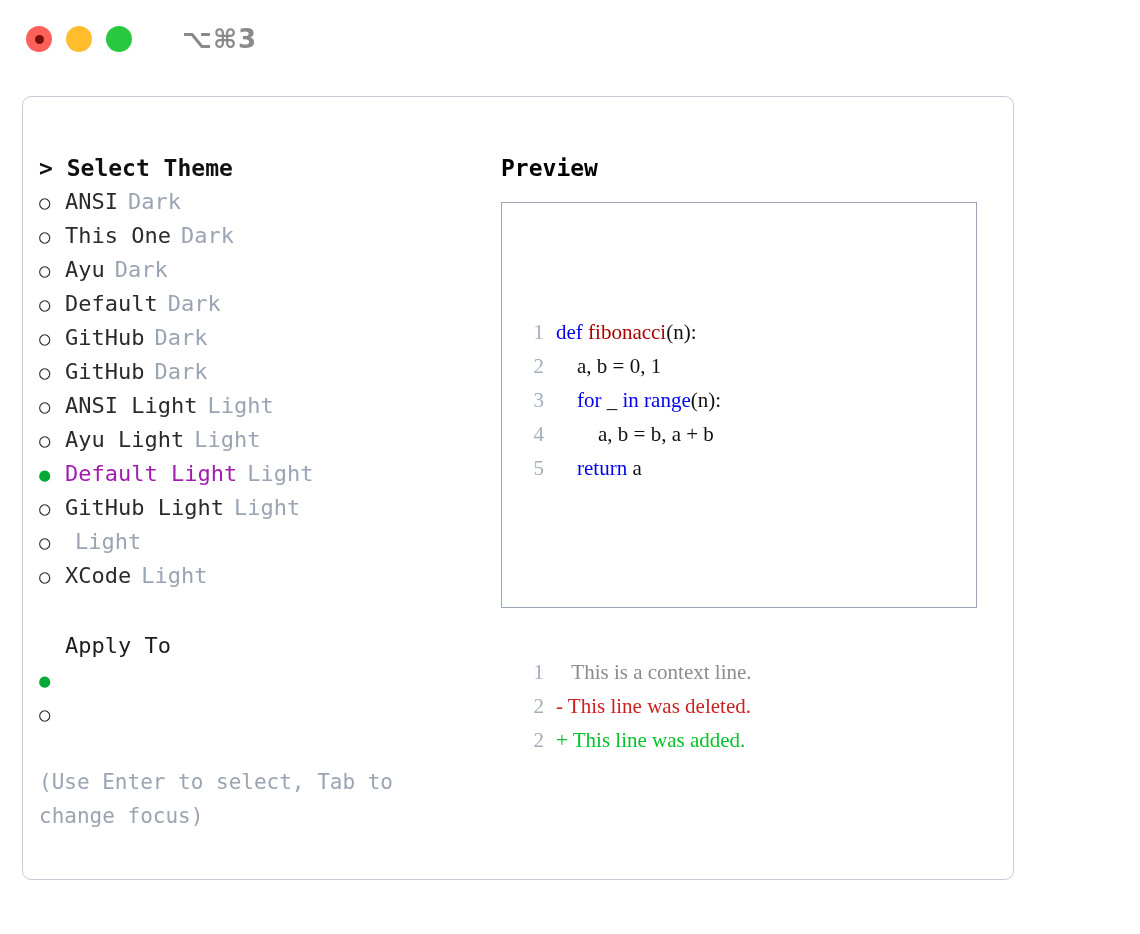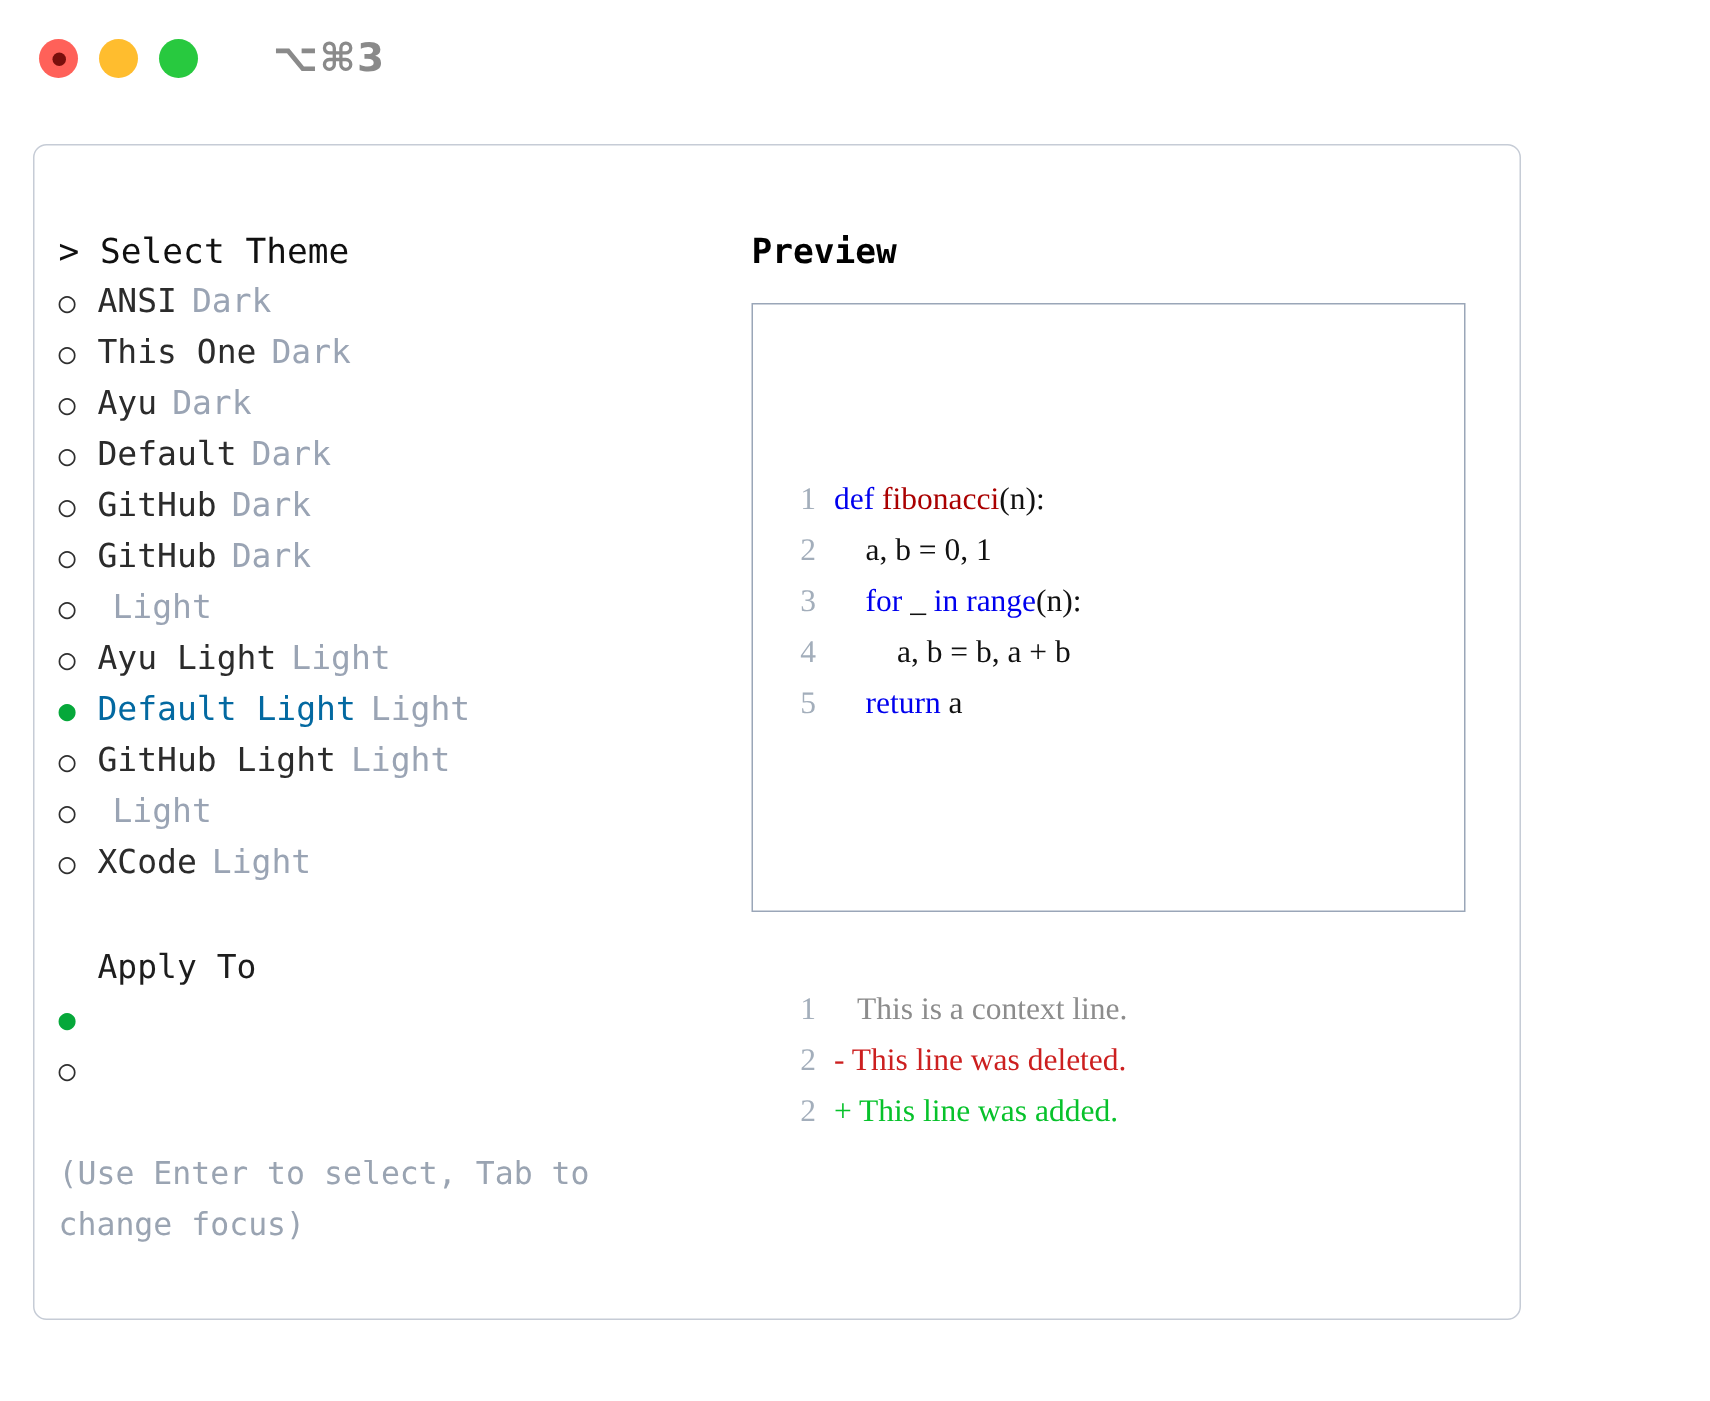--- a/index.html
+++ b/index.html
@@ -97,21 +97,21 @@
   .col-right {
     position: absolute;
     left: 478px;
     top: 54px;
     width: 500px;
   }
 
   
   .list-header {
     font-size: 23px;
-    font-weight: 400;
+    font-weight: 700;
     color: #101010;
     line-height: 34px;
     white-space: pre;
   }
   .opt-row {
     display: flex;
     align-items: baseline;
     font-size: 22px;
     line-height: 34px;
     white-space: pre;
@@ -120,21 +120,21 @@
     width: 26px;
     flex: 0 0 26px;
     color: #2f2f2f;
     font-size: 19px;
     line-height: 34px;
   }
   .opt-row.selected .bullet { color: #06a83a; }
   .opt-name {
     color: #2b2b2b;
   }
-  .opt-row.selected .opt-name { color: #0369a1; }
+  .opt-row.selected .opt-name { color: #a21caf; }
   .opt-kind {
     color: #9aa4b4;
     margin-left: 10px;
   }
 
   .section-gap { height: 36px; }
 
   .apply-header {
     font-size: 22px;
     line-height: 34px;
@@ -212,21 +212,21 @@
 
       <div class="col-left">
         <div class="list-header">&gt; Select Theme</div>
         <div id="theme-options">
             <div class="opt-row"><span class="bullet">○</span><span class="opt-name">ANSI</span><span class="opt-kind">Dark</span></div>
             <div class="opt-row"><span class="bullet">○</span><span class="opt-name">This One</span><span class="opt-kind">Dark</span></div>
             <div class="opt-row"><span class="bullet">○</span><span class="opt-name">Ayu</span><span class="opt-kind">Dark</span></div>
             <div class="opt-row"><span class="bullet">○</span><span class="opt-name">Default</span><span class="opt-kind">Dark</span></div>
             <div class="opt-row"><span class="bullet">○</span><span class="opt-name">GitHub</span><span class="opt-kind">Dark</span></div>
             <div class="opt-row"><span class="bullet">○</span><span class="opt-name">GitHub</span><span class="opt-kind">Dark</span></div>
-            <div class="opt-row"><span class="bullet">○</span><span class="opt-kind">Light</span></div>
+            <div class="opt-row"><span class="bullet">○</span><span class="opt-name">ANSI Light</span><span class="opt-kind">Light</span></div>
             <div class="opt-row"><span class="bullet">○</span><span class="opt-name">Ayu Light</span><span class="opt-kind">Light</span></div>
             <div class="opt-row selected"><span class="bullet">●</span><span class="opt-name">Default Light</span><span class="opt-kind">Light</span></div>
             <div class="opt-row"><span class="bullet">○</span><span class="opt-name">GitHub Light</span><span class="opt-kind">Light</span></div>
             <div class="opt-row"><span class="bullet">○</span><span class="opt-kind">Light</span></div>
             <div class="opt-row"><span class="bullet">○</span><span class="opt-name">XCode</span><span class="opt-kind">Light</span></div>
           </div>
 
         <div class="section-gap"></div>
 
         <div class="apply-header">Apply To</div>

